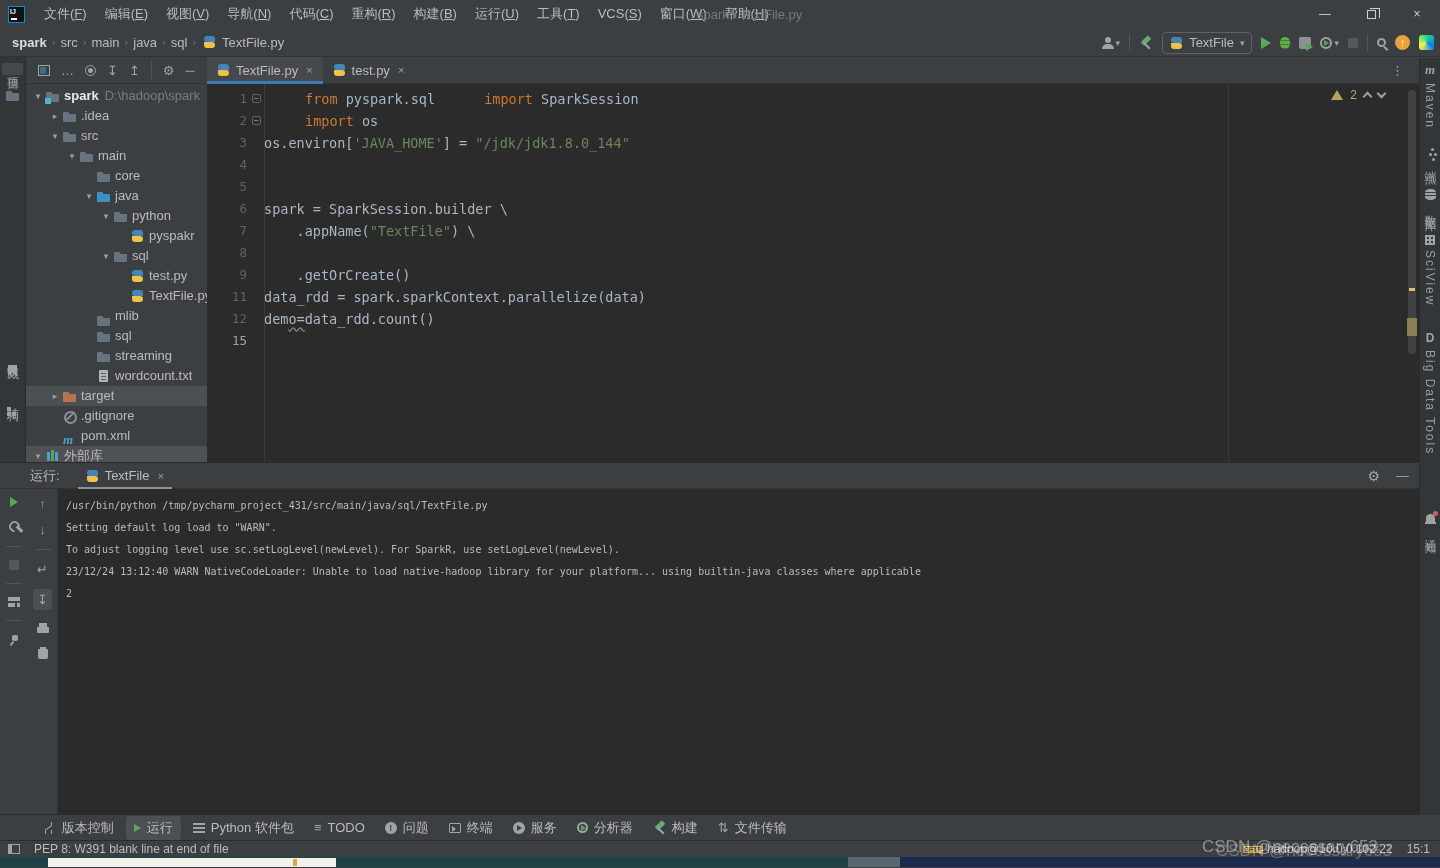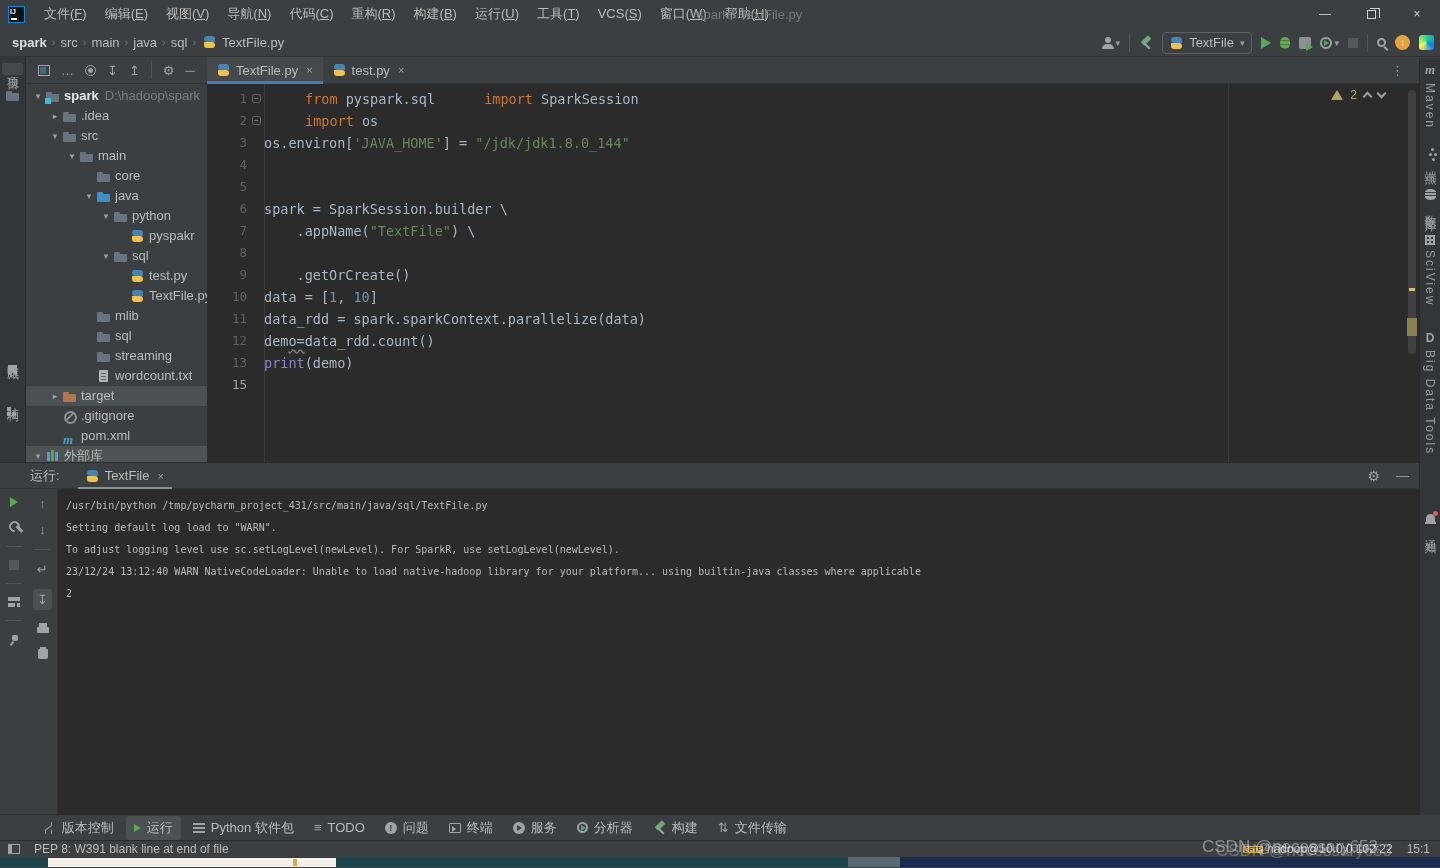--- a/index.html
+++ b/index.html
@@ -343,21 +343,21 @@
           <div class="trow" style="padding-left: 89px;">
             <span class="chev"></span>
             <span class="fi fi-py"></span>
             <span class="tlabel">test.py</span>
           </div>
           <div class="trow" style="padding-left: 89px;">
             <span class="chev"></span>
             <span class="fi fi-py"></span>
             <span class="tlabel">TextFile.py</span>
           </div>
-          <div class="trow" style="padding-left: 55px;">
+          <div class="trow" style="padding-left: 55px; align-items: flex-end;">
             <span class="chev"></span>
             <span class="fi fi-folder"></span>
             <span class="tlabel">mlib</span>
           </div>
           <div class="trow" style="padding-left: 55px;">
             <span class="chev"></span>
             <span class="fi fi-folder"></span>
             <span class="tlabel">sql</span>
           </div>
           <div class="trow" style="padding-left: 55px;">
@@ -423,24 +423,22 @@
         </div>
       <div class="cline"><span class="lnum">1</span><span class="foldcol"><span class="fold-mark">−</span></span><span class="ltext"><span class="kw">from</span><span class="pl"> pyspark.sql </span><span class="kw">import</span><span class="pl"> SparkSession</span></span></div>
           <div class="cline"><span class="lnum">2</span><span class="foldcol"><span class="fold-mark">−</span></span><span class="ltext"><span class="kw">import</span><span class="pl"> os</span></span></div>
           <div class="cline"><span class="lnum">3</span><span class="foldcol"></span><span class="ltext"><span class="pl">os.environ[</span><span class="str">'JAVA_HOME'</span><span class="pl">] = </span><span class="str">"/jdk/jdk1.8.0_144"</span></span></div>
           <div class="cline"><span class="lnum">4</span><span class="foldcol"></span><span class="ltext"></span></div>
           <div class="cline"><span class="lnum">5</span><span class="foldcol"></span><span class="ltext"></span></div>
           <div class="cline"><span class="lnum">6</span><span class="foldcol"></span><span class="ltext"><span class="pl">spark = SparkSession.builder \</span></span></div>
           <div class="cline"><span class="lnum">7</span><span class="foldcol"></span><span class="ltext"><span class="pl">    .appName(</span><span class="str">"TextFile"</span><span class="pl">) \</span></span></div>
           <div class="cline"><span class="lnum">8</span><span class="foldcol"></span></div>
           <div class="cline"><span class="lnum">9</span><span class="foldcol"></span><span class="ltext"><span class="pl">    .getOrCreate()</span></span></div>
-          <div class="cline"><span class="lnum">10</span><span class="foldcol"></span><span class="ltext"><span class="pl">data = [</span><span class="num">1</span><span class="pl">, </span><span class="num">10</span><span class="pl">]</span></span></div>
           <div class="cline"><span class="lnum">11</span><span class="foldcol"></span><span class="ltext"><span class="pl">data_rdd = spark.sparkContext.parallelize(data)</span></span></div>
           <div class="cline"><span class="lnum">12</span><span class="foldcol"></span><span class="ltext"><span class="pl">dem</span><span class="sq">o=</span><span class="pl">data_rdd.count()</span></span></div>
-          <div class="cline"><span class="lnum">13</span><span class="foldcol"></span><span class="ltext"><span class="bi">print</span><span class="pl">(demo)</span></span></div>
           <div class="cline caret"><span class="lnum">15</span><span class="foldcol"></span><span class="ltext"></span></div>
         </div>
     </div>
   </div>
 
   <div class="stripe right">
     <div id="rightItems" style="display:flex;flex-direction:column;gap:24px;align-items:center;">
         <div class="stripe-item">
           <span style="color: rgb(159, 163, 166); font-style: italic; font-weight: bold; font-family: &quot;Liberation Serif&quot;, serif;">m</span>
           <span class="vtext">Maven</span>

